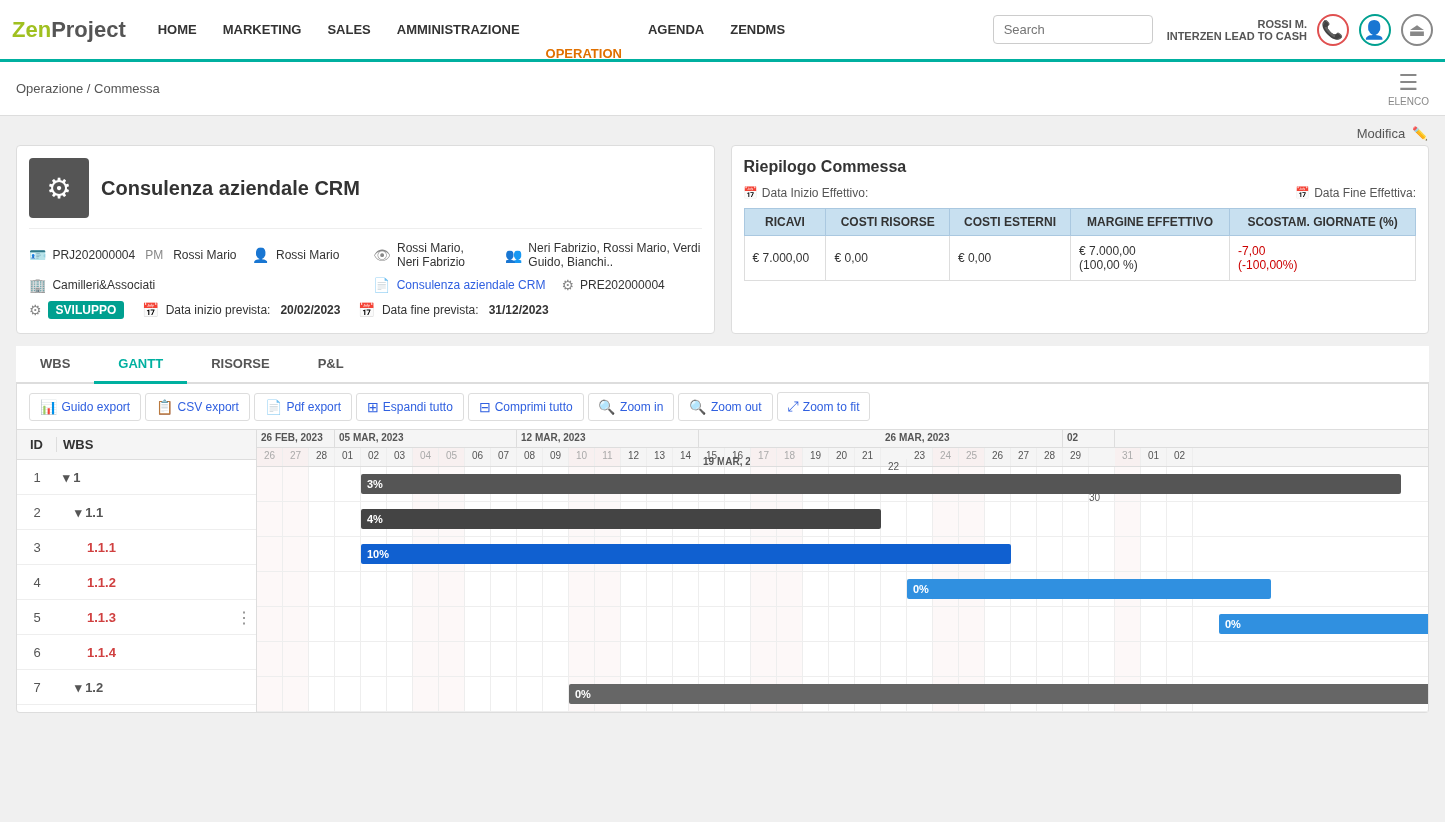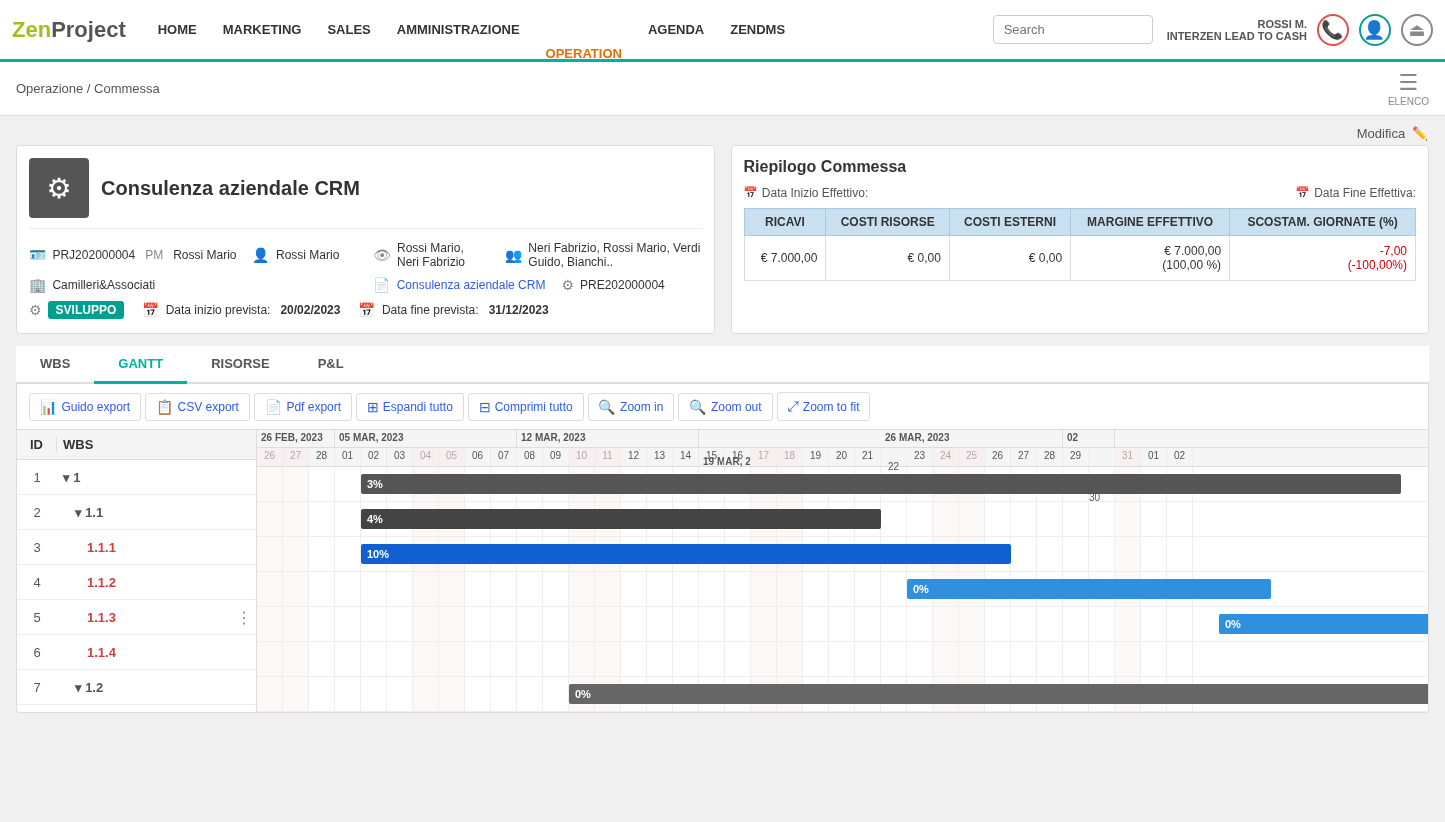--- a/index.html
+++ b/index.html
@@ -190,21 +190,21 @@
       background: #c8e0f0;
       border: 1px solid #aac8e0;
       padding: 6px 8px;
       text-align: center;
       font-weight: bold;
       color: #333;
     }
     .summary-table td {
       border: 1px solid #ddd;
       padding: 8px;
-      text-align: right;
+      text-align: left;
       color: #333;
     }
     .summary-table td.negative { color: #cc0000; }
 
     
     .tabs-bar {
       display: flex;
       border-bottom: 2px solid #ddd;
       background: #fff;
       margin-bottom: 0;

